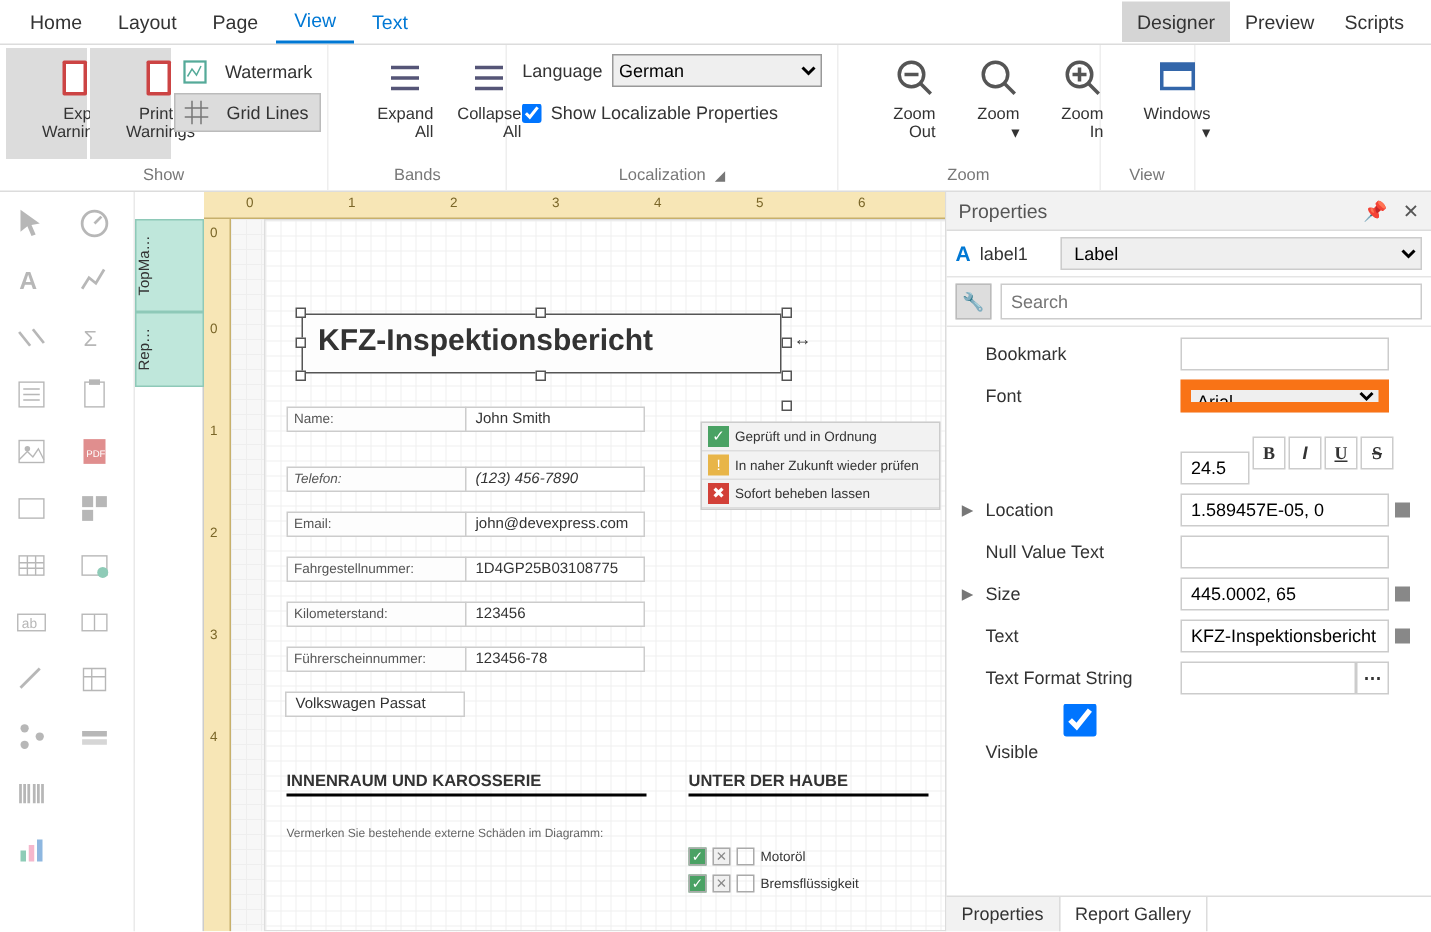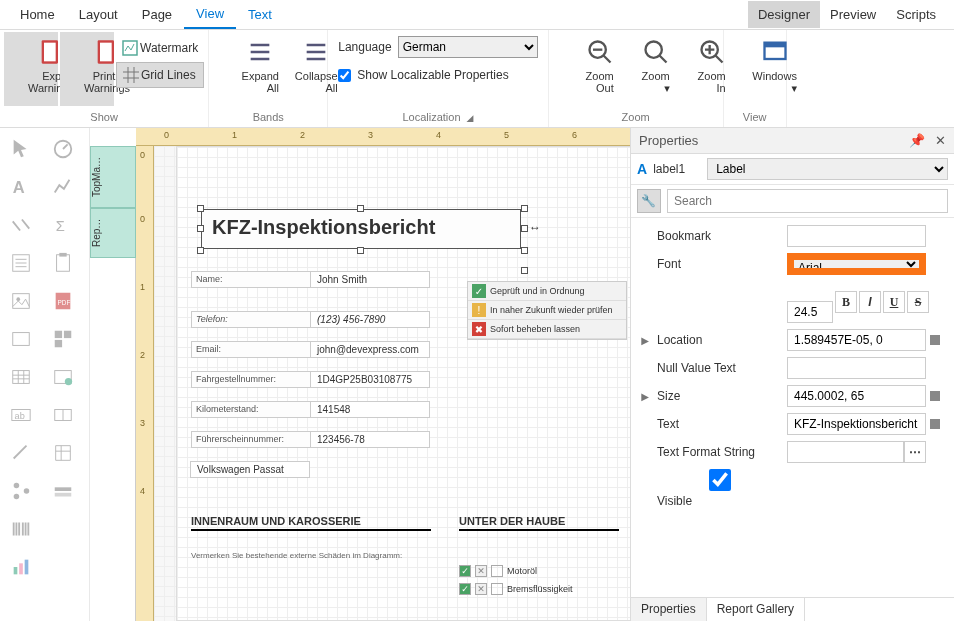--- a/index.html
+++ b/index.html
@@ -14,21 +14,21 @@
 .menubar .right-item.active { background: #d5d5d5; }
 
 
 .ribbon { height: 98px; background: #fff; border-bottom: 1px solid #dcdcdc; display: flex; }
 .ribbon-group { border-right: 1px solid #eee; display: flex; flex-direction: column; padding: 2px 4px 0; }
 .ribbon-group .body { flex: 1; display: flex; align-items: flex-start; gap: 2px; }
 .ribbon-group .label { text-align: center; font-size: 11px; color: #777; padding: 2px 0 4px; }
 .big-btn { width: 54px; height: 74px; display: flex; flex-direction: column; align-items: center; justify-content: flex-start; padding-top: 6px; gap: 4px; cursor: pointer; font-size: 11px; text-align: right; padding-left: 40px; }
 .big-btn.sel { background: #dcdcdc; }
 .big-btn .ico { width: 28px; height: 28px; }
-.small-btn { display: flex; align-items: center; gap: 2px; padding: 4px 6px; cursor: pointer; font-size: 12px; }
+.small-btn { display: flex; align-items: center; gap: 12px; padding: 4px 6px; cursor: pointer; font-size: 12px; }
 .small-btn.sel { background: #dcdcdc; border: 1px solid #bbb; }
 .small-btn .ico { width: 16px; height: 16px; }
 .lang-row { display: flex; align-items: center; gap: 6px; padding: 4px 6px; }
 .lang-row select { width: 140px; height: 22px; font-size: 12px; border: 1px solid #999; }
 .chk-row { display: flex; align-items: center; gap: 6px; padding: 4px 6px; font-size: 12px; }
 .dialog-launcher { font-size: 9px; color: #777; margin-left: 6px; cursor: pointer; }
 
 
 .main { position: absolute; top: 128px; left: 0; right: 0; bottom: 0; display: flex; }
 
@@ -412,21 +412,21 @@
             <div class="field-row" style="left: 14px; top: 194px;">
               <div class="lbl">Email:</div>
               <div class="val">john@devexpress.com</div>
             </div>
             <div class="field-row" style="left: 14px; top: 224px;">
               <div class="lbl">Fahrgestellnummer:</div>
               <div class="val">1D4GP25B03108775</div>
             </div>
             <div class="field-row" style="left: 14px; top: 254px;">
               <div class="lbl">Kilometerstand:</div>
-              <div class="val">141548</div>
+              <div class="val">123456</div>
             </div>
             <div class="field-row" style="left: 14px; top: 284px;">
               <div class="lbl">Führerscheinnummer:</div>
               <div class="val">123456-78</div>
             </div>
             <div class="field-row" style="left: 14px; top: 314px;">
               <div class="val">Volkswagen Passat</div>
             </div>
           </div>
 

